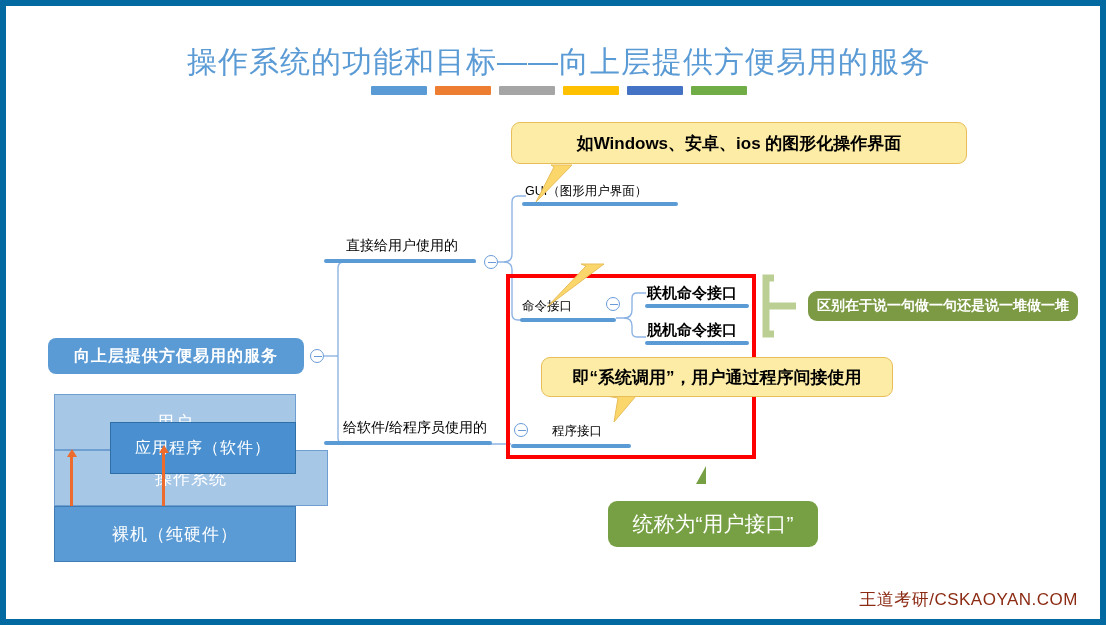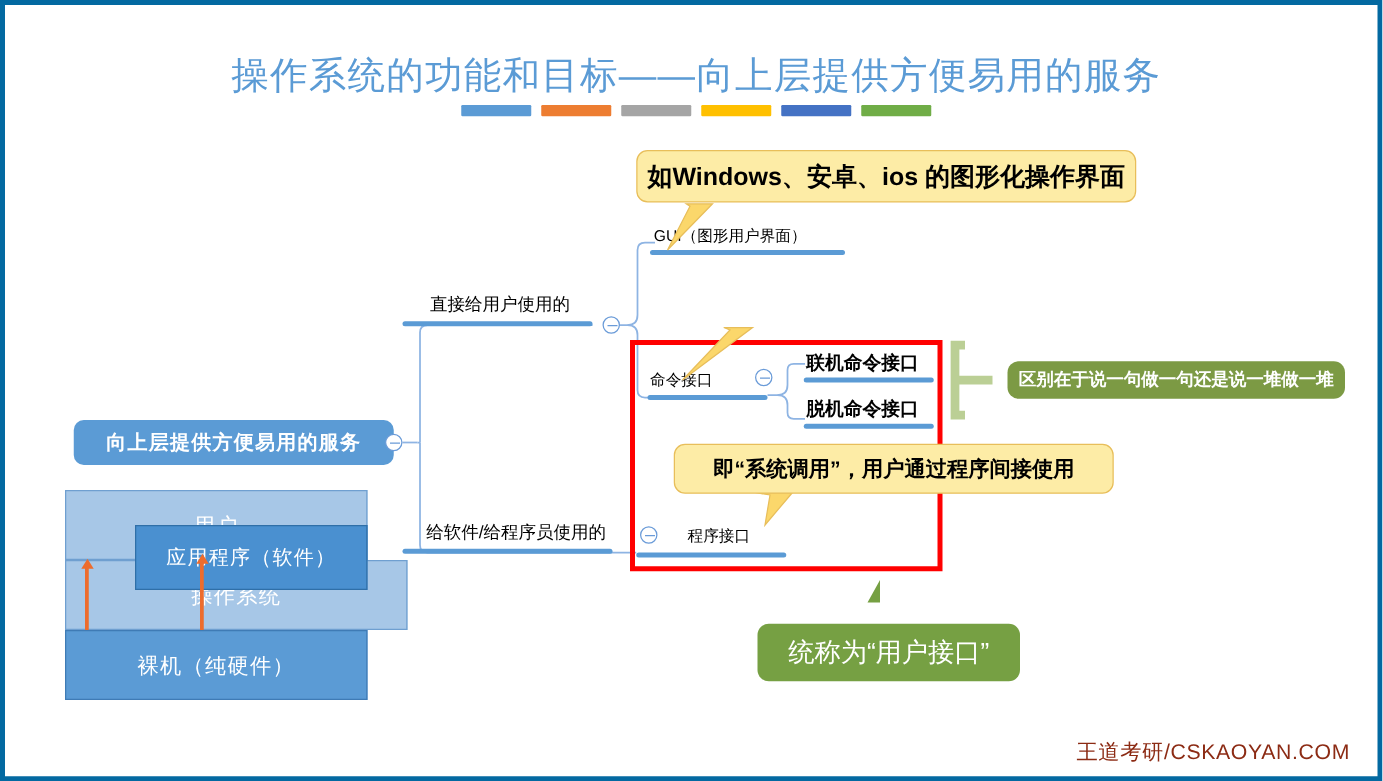--- a/index.html
+++ b/index.html
@@ -1,38 +1,38 @@
 <!DOCTYPE html>
 <html><head>
 <meta charset="utf-8">
 <style>
   html,body{margin:0;padding:0;background:#fff;}
   body{width:1106px;height:625px;font-family:"Liberation Sans","DejaVu Sans",sans-serif;}
-  #stage{position:relative;width:1106px;height:625px;background:#fff;box-sizing:border-box;border:4px solid #0369a1;overflow:hidden;}
+  #stage{position:relative;width:1106px;height:625px;background:#fff;box-sizing:border-box;border:6px solid #0369a1;overflow:hidden;}
   .abs{position:absolute;}
 
   
   #title{left:0;top:36px;width:1106px;text-align:center;color:#5B9BD5;
          font-size:30px;font-weight:400;letter-spacing:1px;white-space:nowrap;}
   #title-bars{left:0;top:80px;width:1106px;display:flex;justify-content:center;gap:8px;}
   #title-bars i{display:block;width:56px;height:9px;border-radius:1px;}
 
   
   .mnode{font-size:14px;color:#000;white-space:nowrap;line-height:1;}
   .mnode.small{font-size:12.5px;}
   .mnode.bold{font-weight:bold;font-size:15px;}
   .underbar{position:absolute;height:4px;border-radius:2px;background:#5B9BD5;}
 
   
   .collapse{width:14px;height:14px;border:1.3px solid #6A9BD8;border-radius:50%;
             background:#fff;box-sizing:border-box;}
   .collapse::before{content:"";position:absolute;left:2.5px;top:5.6px;width:8px;height:1.3px;background:#6A9BD8;}
 
   
-  #root-node{left:55px;top:332px;width:256px;height:36px;background:#5B9BD5;
+  #root-node{left:42px;top:332px;width:256px;height:36px;background:#5B9BD5;
              border-radius:8px;color:#fff;font-weight:bold;font-size:16px;
              display:flex;align-items:center;justify-content:center;letter-spacing:1px;}
 
   
   #stack{left:48px;top:388px;width:242px;height:210px;}
   .layer{position:absolute;box-sizing:border-box;color:#fff;display:flex;
          align-items:center;justify-content:center;font-size:17px;letter-spacing:1px;}
   #l-user{left:0;top:0;width:242px;height:56px;background:#A7C7E7;border:1px solid #6f9fd0;}
   #l-os{left:0;top:56px;width:274px;height:56px;background:#A7C7E7;border:1px solid #6f9fd0;}
   #l-hw{left:0;top:112px;width:242px;height:56px;background:#5B9BD5;border:1px solid #3f7bb5;}
@@ -111,21 +111,21 @@
   <div class="abs underbar" style="left:639px;top:335px;width:104px;"></div>
 
   <div class="abs mnode small" style="left:546px;top:419px;">程序接口</div>
   <div class="abs underbar" style="left:505px;top:438px;width:120px;"></div>
 
   <div class="abs" id="redbox"></div>
 
   <svg class="ovl" viewBox="0 0 1106 625">
     <path d="M545 159 L566 159 L530 196 L548 161 Z" fill="#FBD76B" stroke="#E8BE5A" stroke-width="1"></path>
   </svg>
-  <div class="abs callout yellow" style="left:505px;top:116px;width:400px;height:42px;font-size:20px;">如Windows、安卓、ios 的图形化操作界面</div>
+  <div class="abs callout yellow" style="left:505px;top:116px;width:456px;height:42px;font-size:17px;">如Windows、安卓、ios 的图形化操作界面</div>
 
   <svg class="ovl" viewBox="0 0 1106 625">
     <path d="M575 258 L598 258 L542 300 L580 260 Z" fill="#FBD76B" stroke="#E8BE5A" stroke-width="1"></path>
   </svg>
 
   <svg class="ovl" viewBox="0 0 1106 625">
     <path d="M600 390 L630 390 L608 416 L612 392 Z" fill="#FBD76B" stroke="#E8BE5A" stroke-width="1"></path>
   </svg>
   <div class="abs callout yellow" style="left:535px;top:351px;width:352px;height:40px;font-size:17px;">即“系统调用”，用户通过程序间接使用</div>
 

